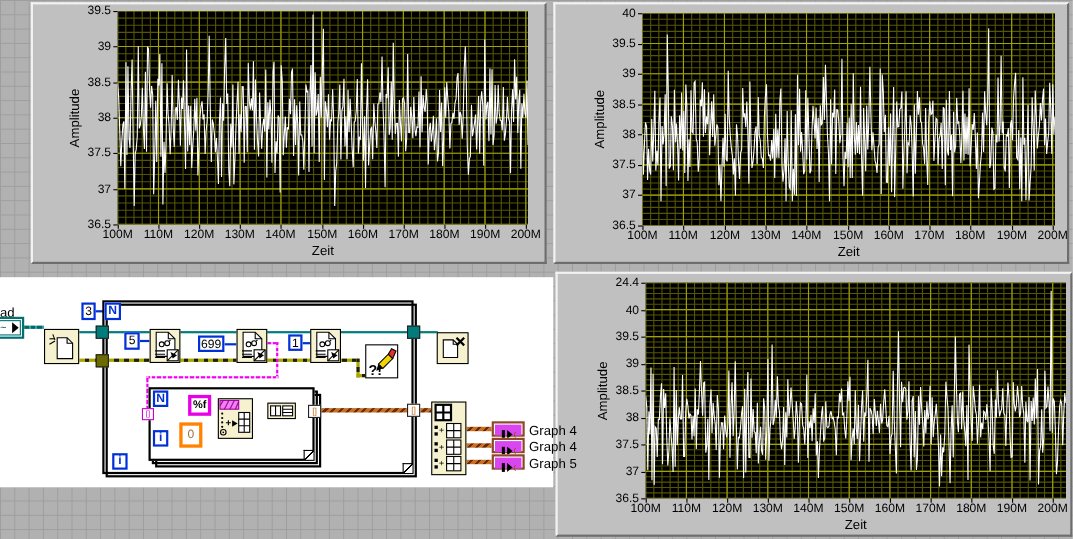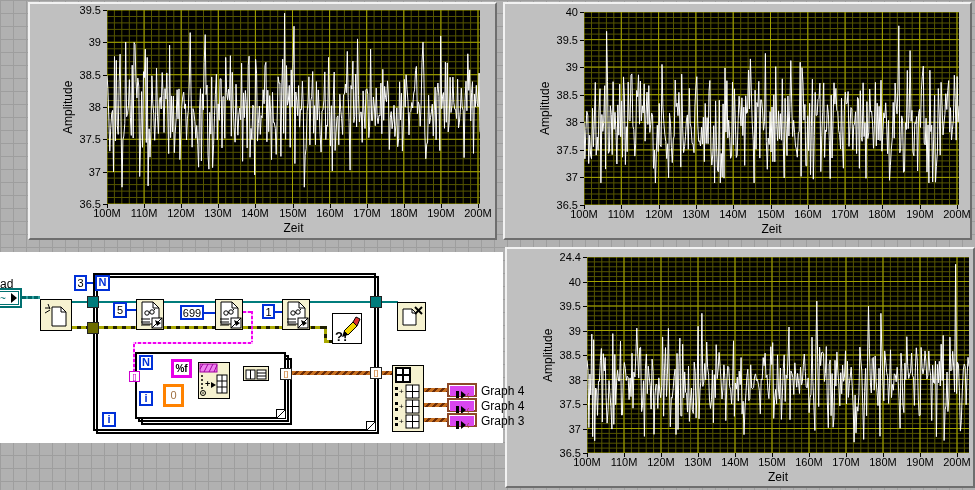--- a/index.html
+++ b/index.html
@@ -751,15 +751,15 @@
         <svg width="24" height="8">
             <rect x="0" y="0" width="3" height="8" fill="#000"></rect>
             <polygon points="5,0 10,4 5,8" fill="#000"></polygon>
             <text x="11" y="7" font-size="8" fill="#8c4828">0s]</text>
           </svg>
       </div>
     </div>
 
     <div class="glabel" style="left:481px;top:132px;">Graph 4</div>
     <div class="glabel" style="left:481px;top:147px;">Graph 4</div>
-    <div class="glabel" style="left:481px;top:162px;">Graph 3</div>
+    <div class="glabel" style="left:481px;top:162px;">Graph 5</div>
   </div>
 </div>
 
 </body></html>

